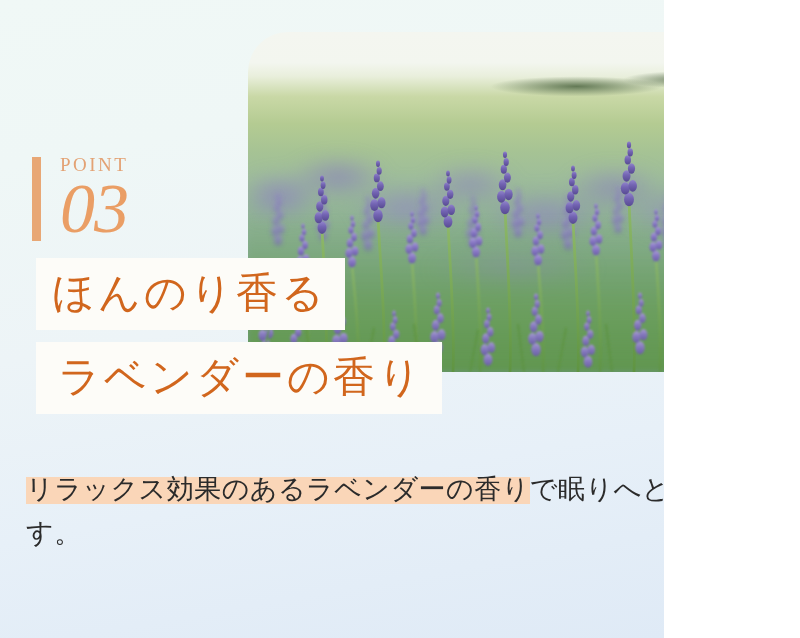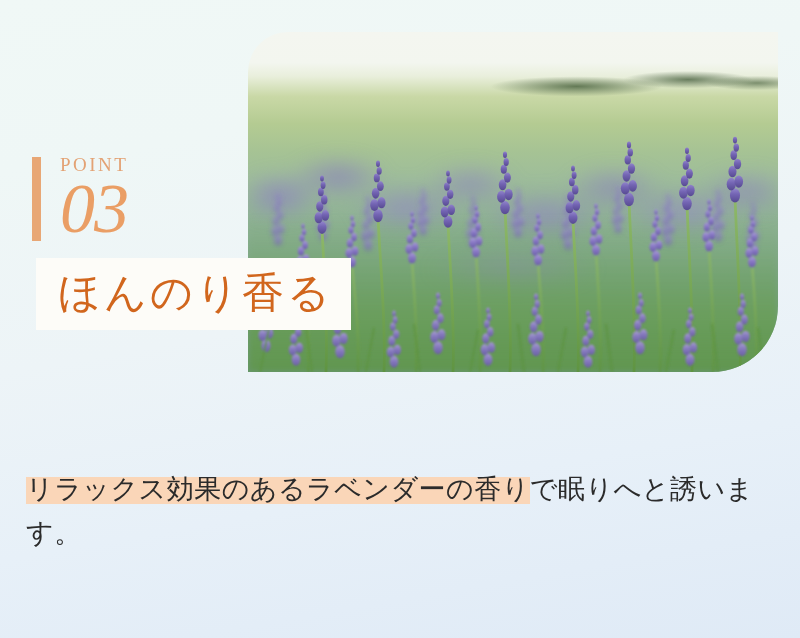--- a/index.html
+++ b/index.html
@@ -8,21 +8,21 @@
   }
   body {
     width: 800px;
     height: 638px;
     overflow: hidden;
     font-family: "Liberation Sans", sans-serif;
   }
 
   #page {
     position: relative;
-    width: 800px;
+    width: 664px;
     height: 638px;
     background: linear-gradient(170deg,
                 #f0f8f6 0%,
                 #eff7f6 22%,
                 #edf4f7 48%,
                 #e7f0f8 72%,
                 #dfeaf6 100%);
     overflow: hidden;
   }
 
@@ -142,21 +142,21 @@
     color: #d1661d;
     background: #fdfcf8;
     font-size: 42px;
     line-height: 1;
     letter-spacing: 3px;
     white-space: nowrap;
     z-index: 3;
   }
   .headline.line1 {
     top: 258px;
-    padding: 14px 18px 16px 22px;
+    padding: 14px 18px 16px 16px;
   }
   .headline.line2 {
     top: 342px;
     padding: 14px 18px 16px 22px;
   }
 
   
   .body-copy {
     position: absolute;
     left: 26px;
@@ -396,16 +396,17 @@
   <div class="point-block">
     <div class="point-bar"></div>
     <div class="point-text">
       <span class="point-label">POINT</span>
       <span class="point-number">03</span>
     </div>
   </div>
 
   <div class="headline line1">ほんのり香る</div>
 
+  <div class="headline line2">ラベンダーの香り</div>
 
   <p class="body-copy"><span class="hl">リラックス効果のあるラベンダーの香り</span><span>で眠りへと誘います。</span></p>
 
 </div>
 
 </body></html>

